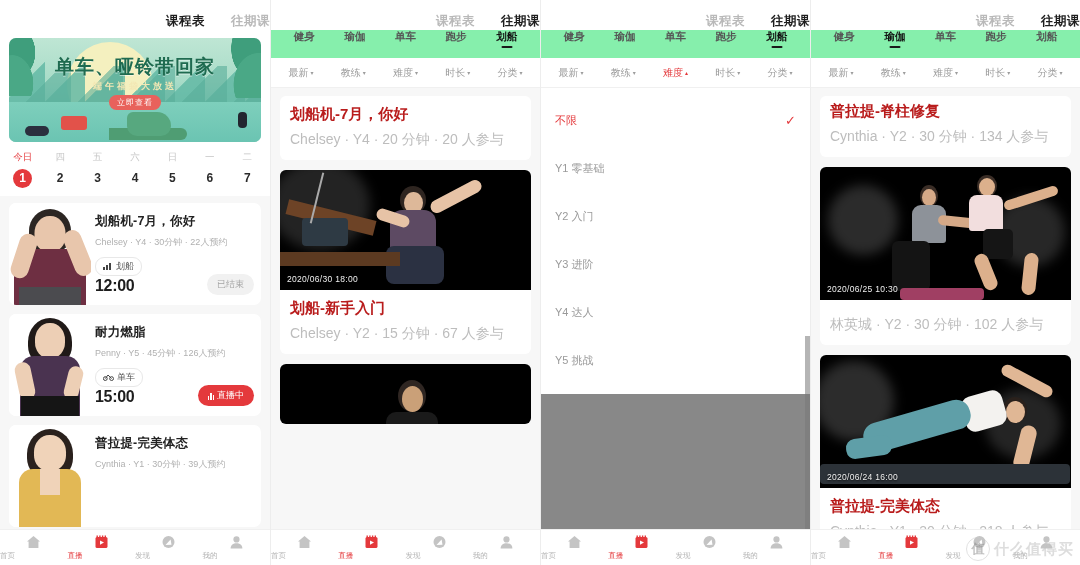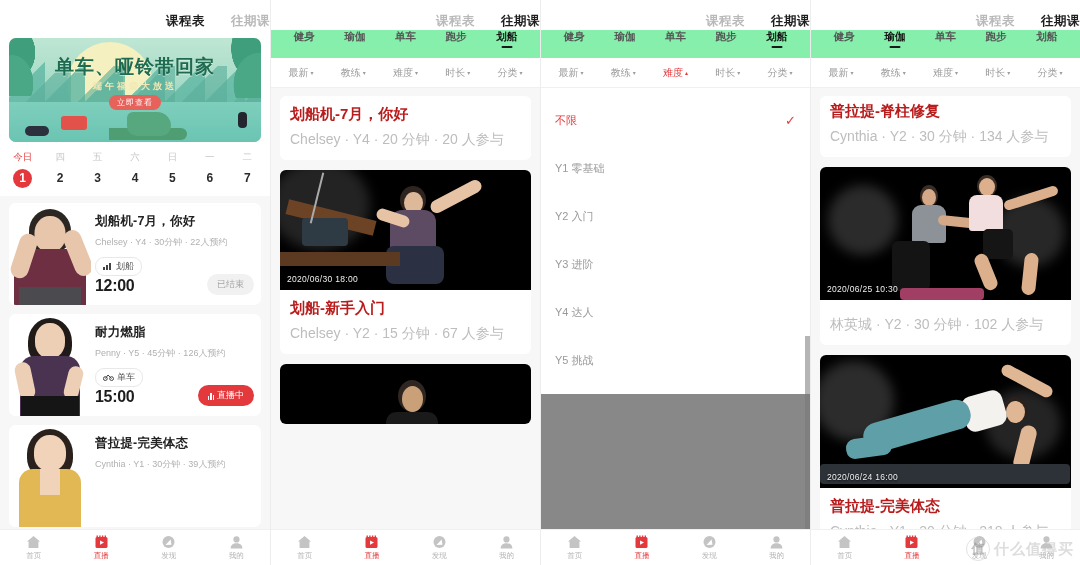--- a/index.html
+++ b/index.html
@@ -273,21 +273,21 @@
   
   .tabbar {
     position: absolute; left: 0; right: 0; bottom: 0;
     height: 36px;
     background: #fff;
     display: flex;
     align-items: center;
     border-top: 1px solid #f0f0f0;
     z-index: 9;
   }
-  .tabitem { flex: 1; text-align: center; }
+  .tabitem { flex: 1; }
   .tabicon { height: 16px; display: flex; align-items: center; justify-content: center; }
   .tablabel { font-size: 7.5px; color: #b3b3b3; margin-top: 1px; }
   .tabitem.active .tablabel { color: #e4393c; }
 
   
   .scrollslab {
     position: absolute; right: 0; top: 336px; bottom: 36px; width: 5px;
     background: rgba(120,120,120,.55); z-index: 6;
   }
 

